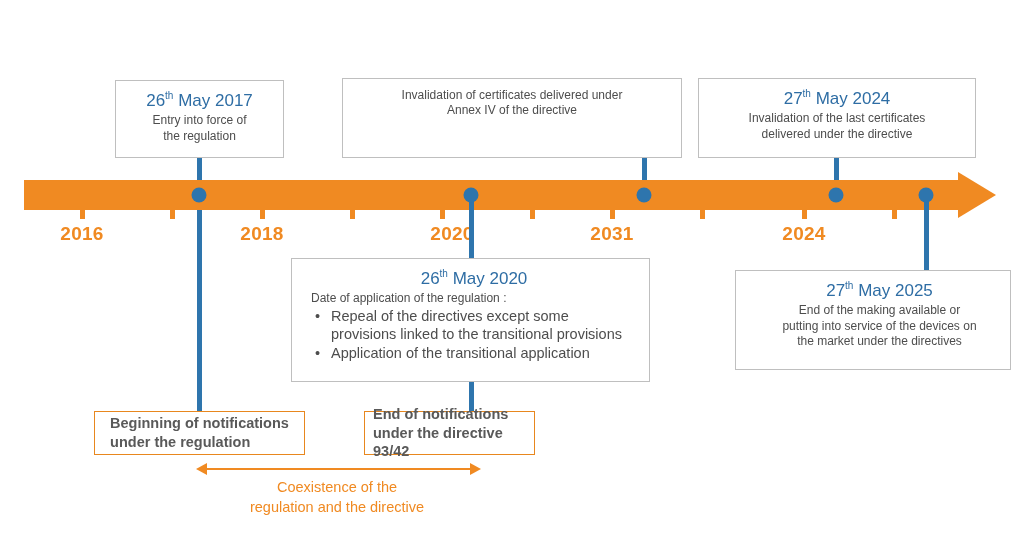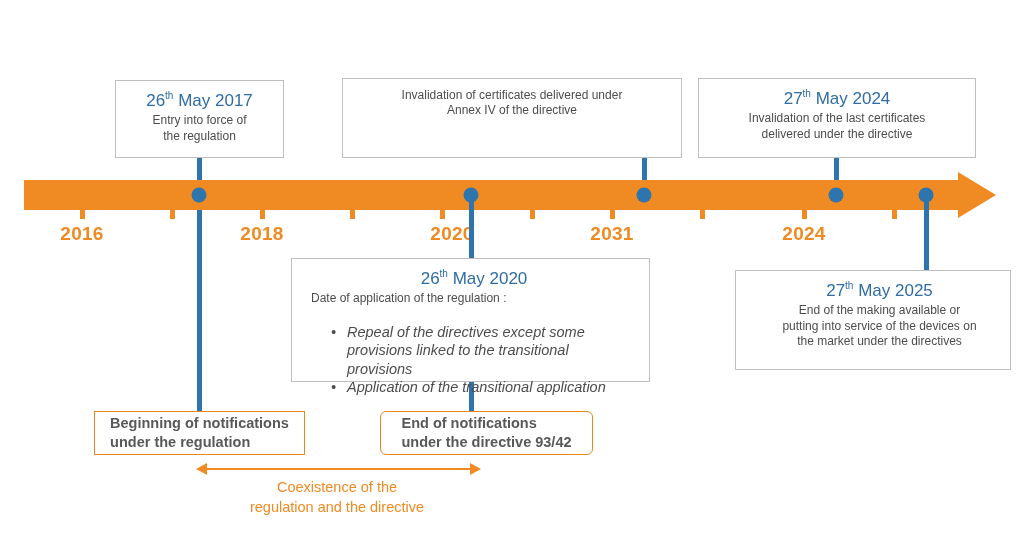--- a/index.html
+++ b/index.html
@@ -93,24 +93,23 @@
     line-height: 0;
   }
   .box .desc {
     font-size: 12px;
     color: #4D4D4D;
     line-height: 1.28;
   }
   .box.left-align .desc { text-align: left; }
   .bullets {
     list-style: none;
-    margin: 16px;
+    margin: 0;
     padding: 0 0 0 2px;
     text-align: left;
-    font-style: italic;
   }
   .bullets li {
     position: relative;
     padding-left: 18px;
     font-size: 14.5px;
     color: #4D4D4D;
     line-height: 1.28;
   }
   .bullets li::before {
     content: "\2022";
@@ -242,21 +241,21 @@
     <div class="desc" style="white-space:pre-line;">End of the making available or
 putting into service of the devices on
 the market under the directives</div>
   </div>
 
   <div class="note-box" style="left:94px; top:411px; width:211px; height:44px;">
     <span style="white-space:pre-line;">Beginning of notifications
 under the regulation</span>
   </div>
 
-  <div class="note-box" style="left:380px; top:411px; width:213px; height:44px;border-radius:6px;">
+  <div class="note-box" style="left:364px; top:411px; width:171px; height:44px;">
     <span style="white-space:pre-line;">End of notifications
 under the directive 93/42</span>
   </div>
 
   <div class="coex-line" style="left:206px; top:468px; width:266px;"></div>
   <div class="coex-head left" style="left:196px; top:463px;"></div>
   <div class="coex-head right" style="left:470px; top:463px;"></div>
   <div class="coex-caption" style="left:196px; top:478px; width:282px;">Coexistence of the
 regulation and the directive</div>
 

